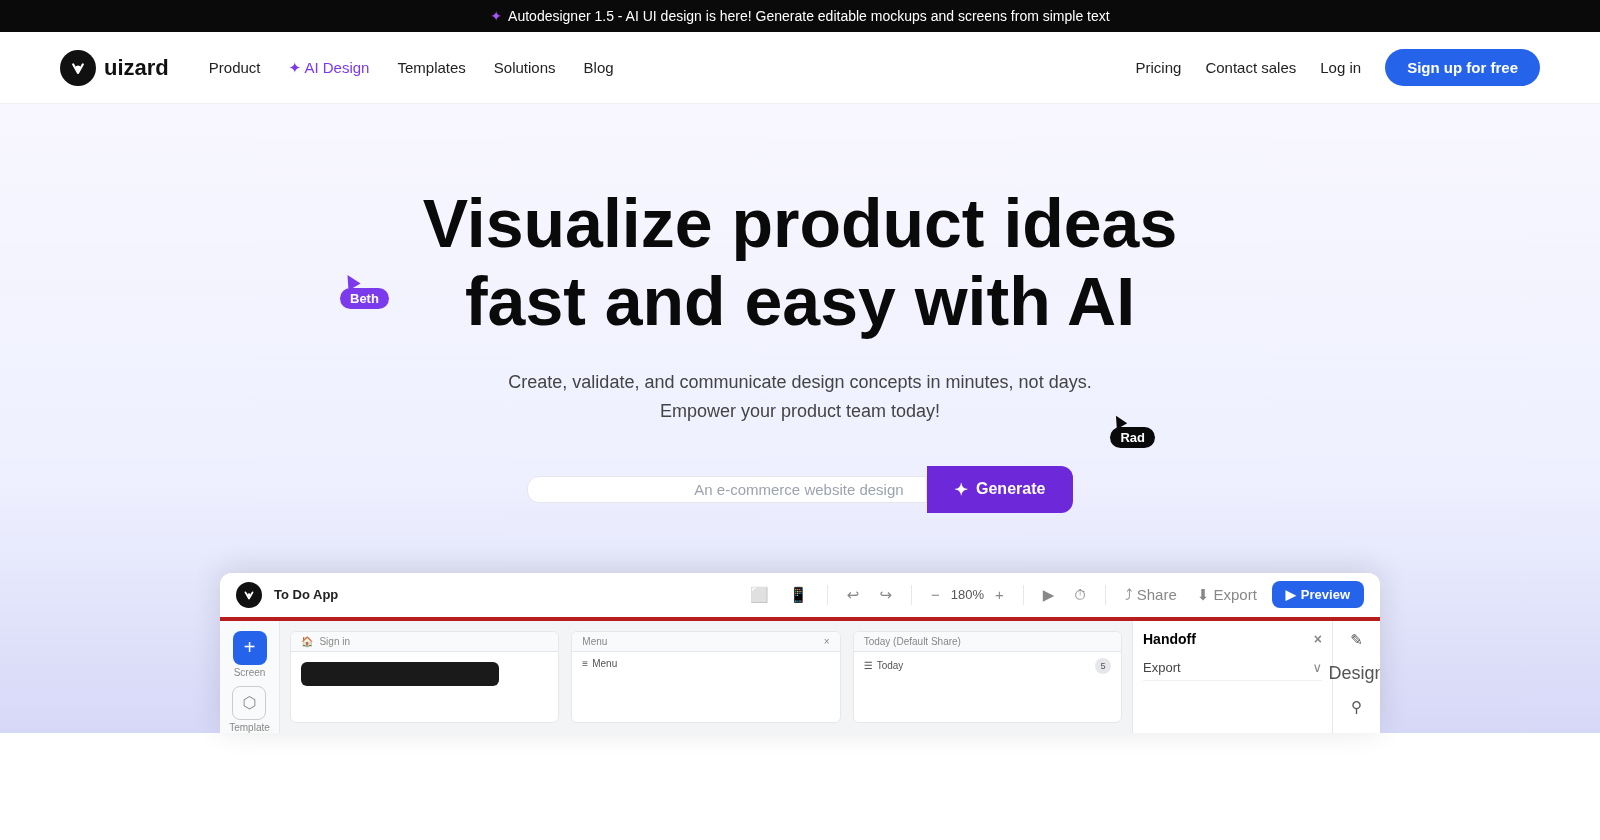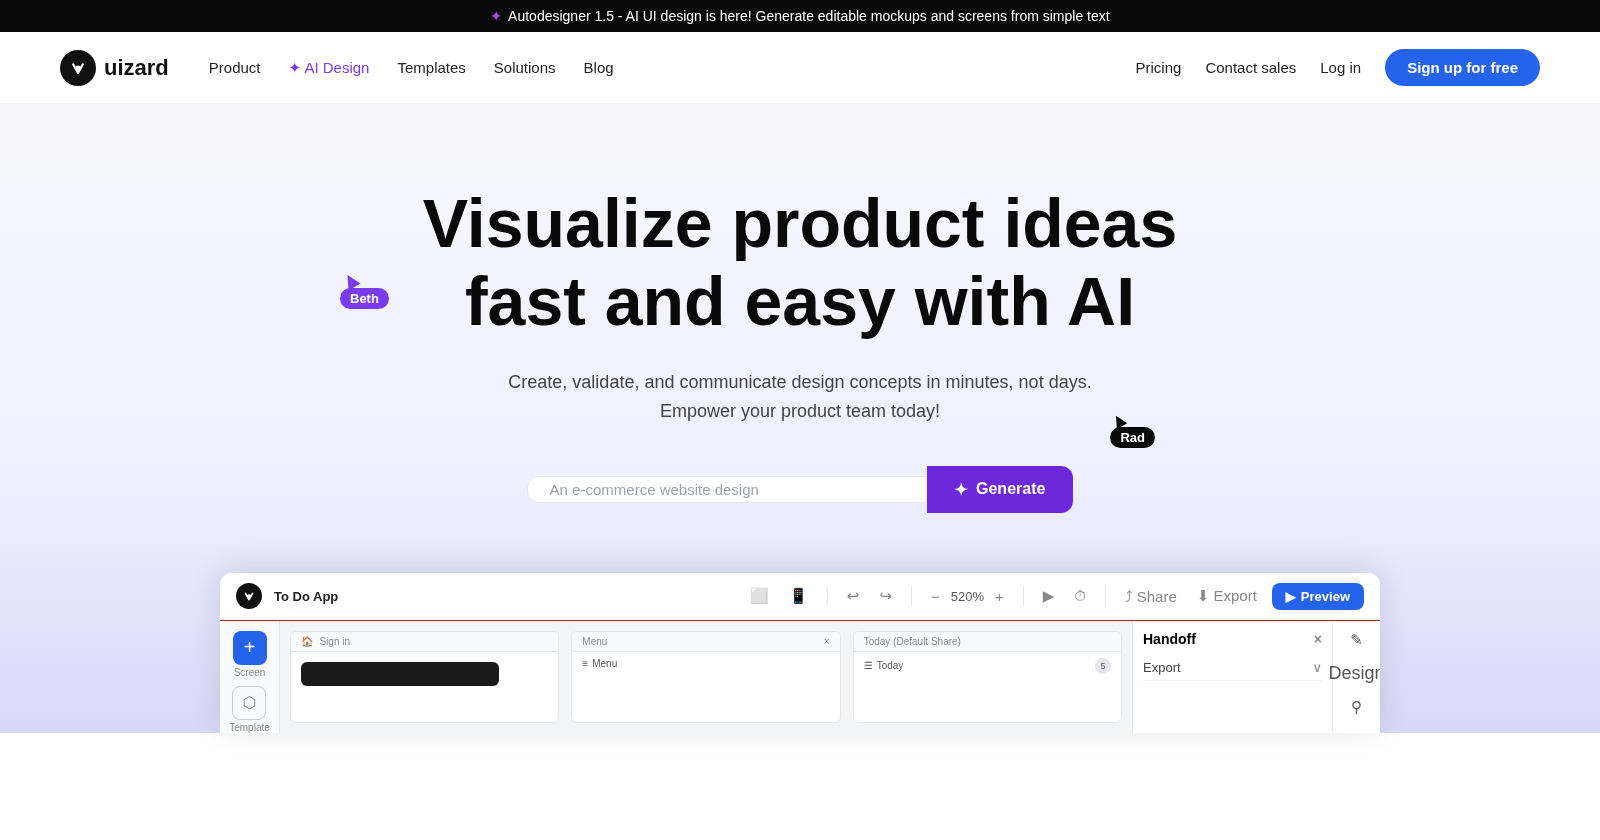--- a/index.html
+++ b/index.html
@@ -135,21 +135,21 @@
       margin-bottom: 60px;
     }
     .generate-input-wrap {
       background: #fff;
       border: 1.5px solid #e5e7eb;
       border-radius: 12px 0 0 12px;
       padding: 4px 22px;
       font-size: 15px;
       color: #9ca3af;
       width: 400px;
-      text-align: left;
+      text-align: right;
     }
     .btn-generate {
       background: #6d28d9;
       color: #fff;
       border: none;
       border-radius: 0 12px 12px 0;
       padding: 14px 28px;
       font-size: 16px;
       font-weight: 700;
       cursor: pointer;
@@ -168,21 +168,21 @@
       width: 1160px;
       height: 160px;
       overflow: hidden;
       display: flex;
       flex-direction: column;
     }
 
     
     .preview-toolbar {
       background: #fff;
-      border-bottom: 1px solid #b91c1c;
+      border-bottom: 4px solid #b91c1c;
       display: flex;
       align-items: center;
       padding: 0 16px;
       height: 48px;
       gap: 12px;
     }
     .preview-logo { width: 26px; height: 26px; background: #111; border-radius: 50%; display: flex; align-items: center; justify-content: center; color: #fff; font-size: 12px; font-weight: 900; }
     .preview-title { font-size: 13px; font-weight: 600; color: #222; margin-right: auto; }
     .toolbar-icons { display: flex; align-items: center; gap: 10px; color: #888; font-size: 16px; }
     .toolbar-sep { width: 1px; height: 20px; background: #e5e7eb; margin: 0 4px; }
@@ -379,21 +379,21 @@
 
       <div class="toolbar-icons">
         <button class="toolbar-btn">⬜</button>
         <button class="toolbar-btn">📱</button>
         <div class="toolbar-sep"></div>
         <button class="toolbar-btn">↩</button>
         <button class="toolbar-btn">↪</button>
         <div class="toolbar-sep"></div>
         <div class="zoom-ctrl">
           <button class="toolbar-btn">−</button>
-          <span>520%</span>
+          <span>180%</span>
           <button class="toolbar-btn">+</button>
         </div>
         <div class="toolbar-sep"></div>
         <button class="toolbar-btn">▶</button>
         <button class="toolbar-btn">⏱</button>
         <div class="toolbar-sep"></div>
         <button class="toolbar-btn">
           <span>⤴</span>
           <span>Share</span>
         </button>

